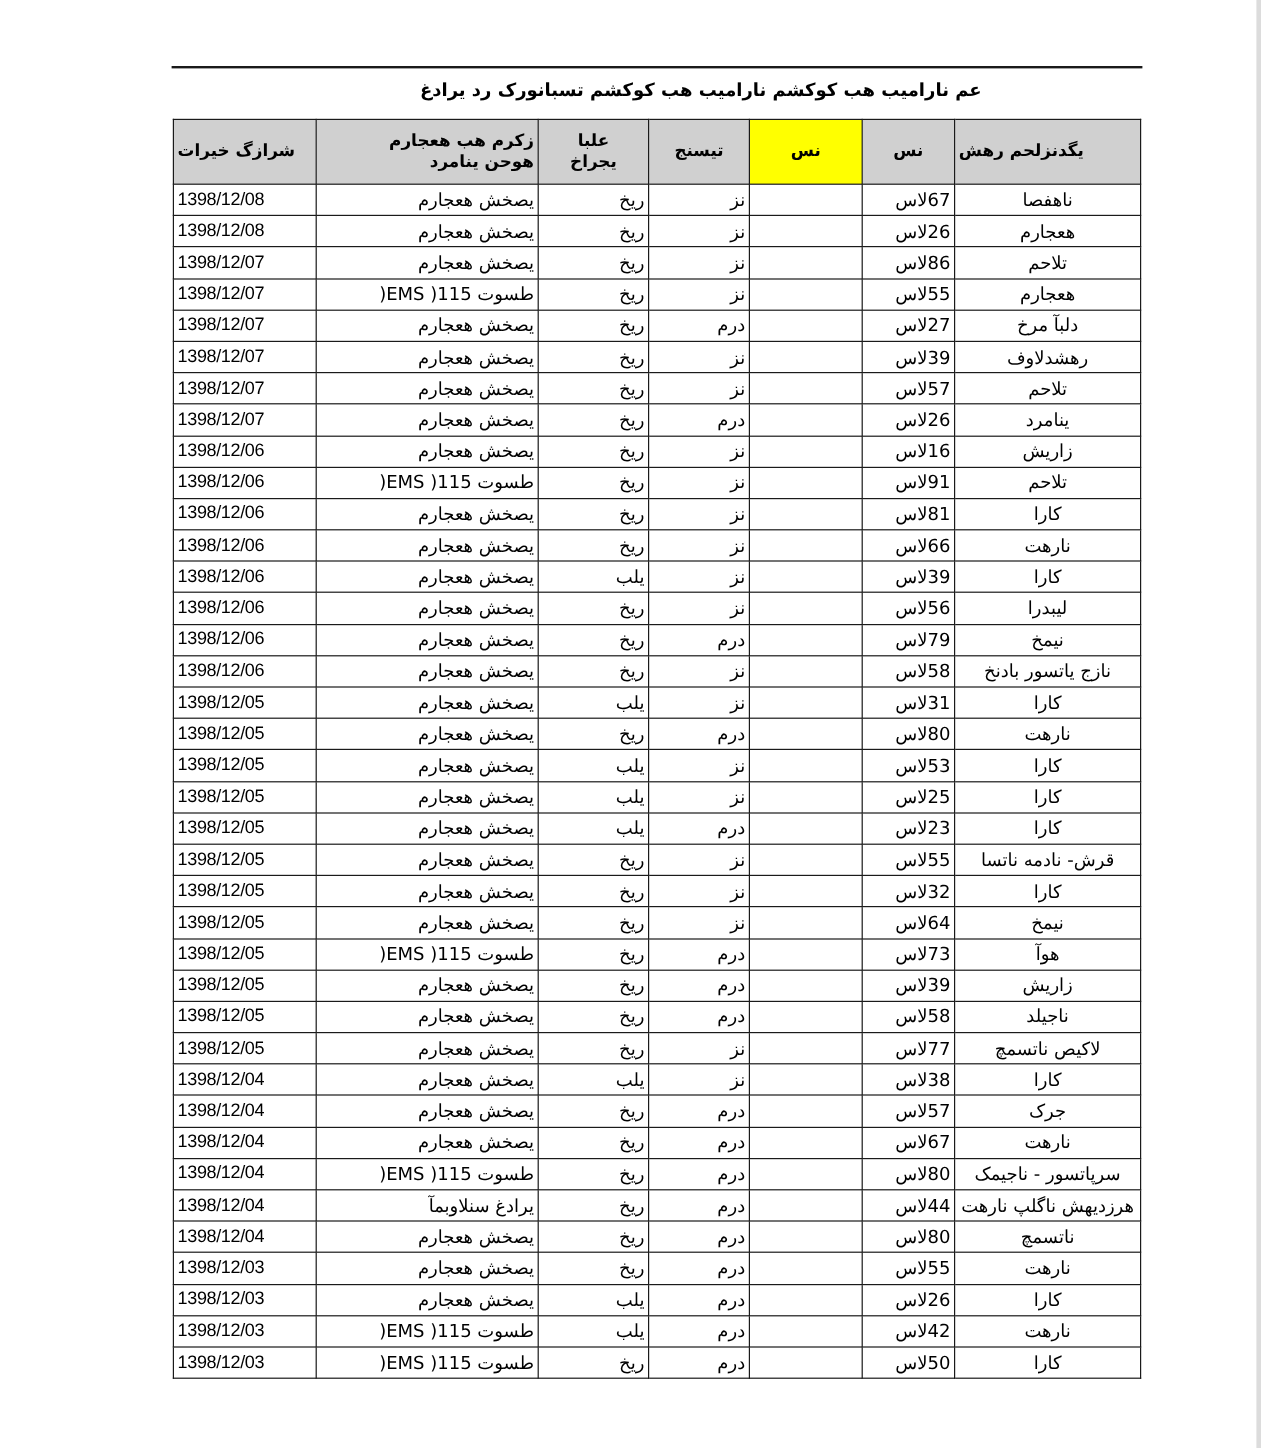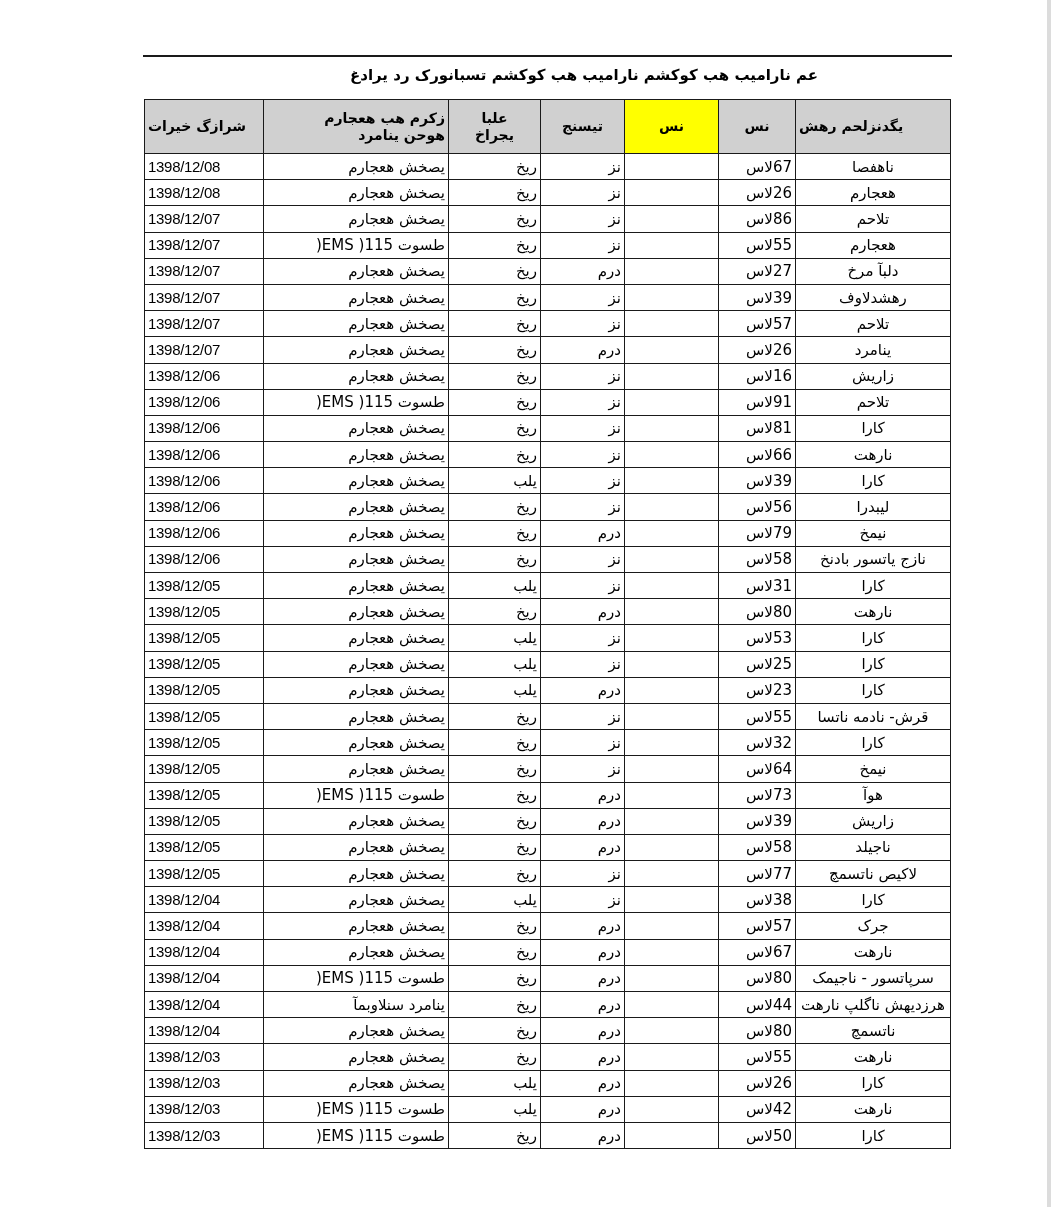--- a/index.html
+++ b/index.html
@@ -352,21 +352,21 @@
         <td class="c-date">1398/12/04</td>
         <td class="c-center">طسوت EMS )115(</td>
         <td class="c-region">ریخ</td>
         <td class="c-sex">درم</td>
         <td class="c-hl"></td>
         <td class="c-room">80لاس</td>
         <td class="c-name">سرپاتسور - ناجیمک</td>
       </tr>
       <tr>
         <td class="c-date">1398/12/04</td>
-        <td class="c-center">ینامرد سنلاوبمآ</td>
+        <td class="c-center">یرادغ سنلاوبمآ</td>
         <td class="c-region">ریخ</td>
         <td class="c-sex">درم</td>
         <td class="c-hl"></td>
         <td class="c-room">44لاس</td>
         <td class="c-name">هرزدیهش ناگلپ نارهت</td>
       </tr>
       <tr>
         <td class="c-date">1398/12/04</td>
         <td class="c-center">یصخش هعجارم</td>
         <td class="c-region">ریخ</td>

